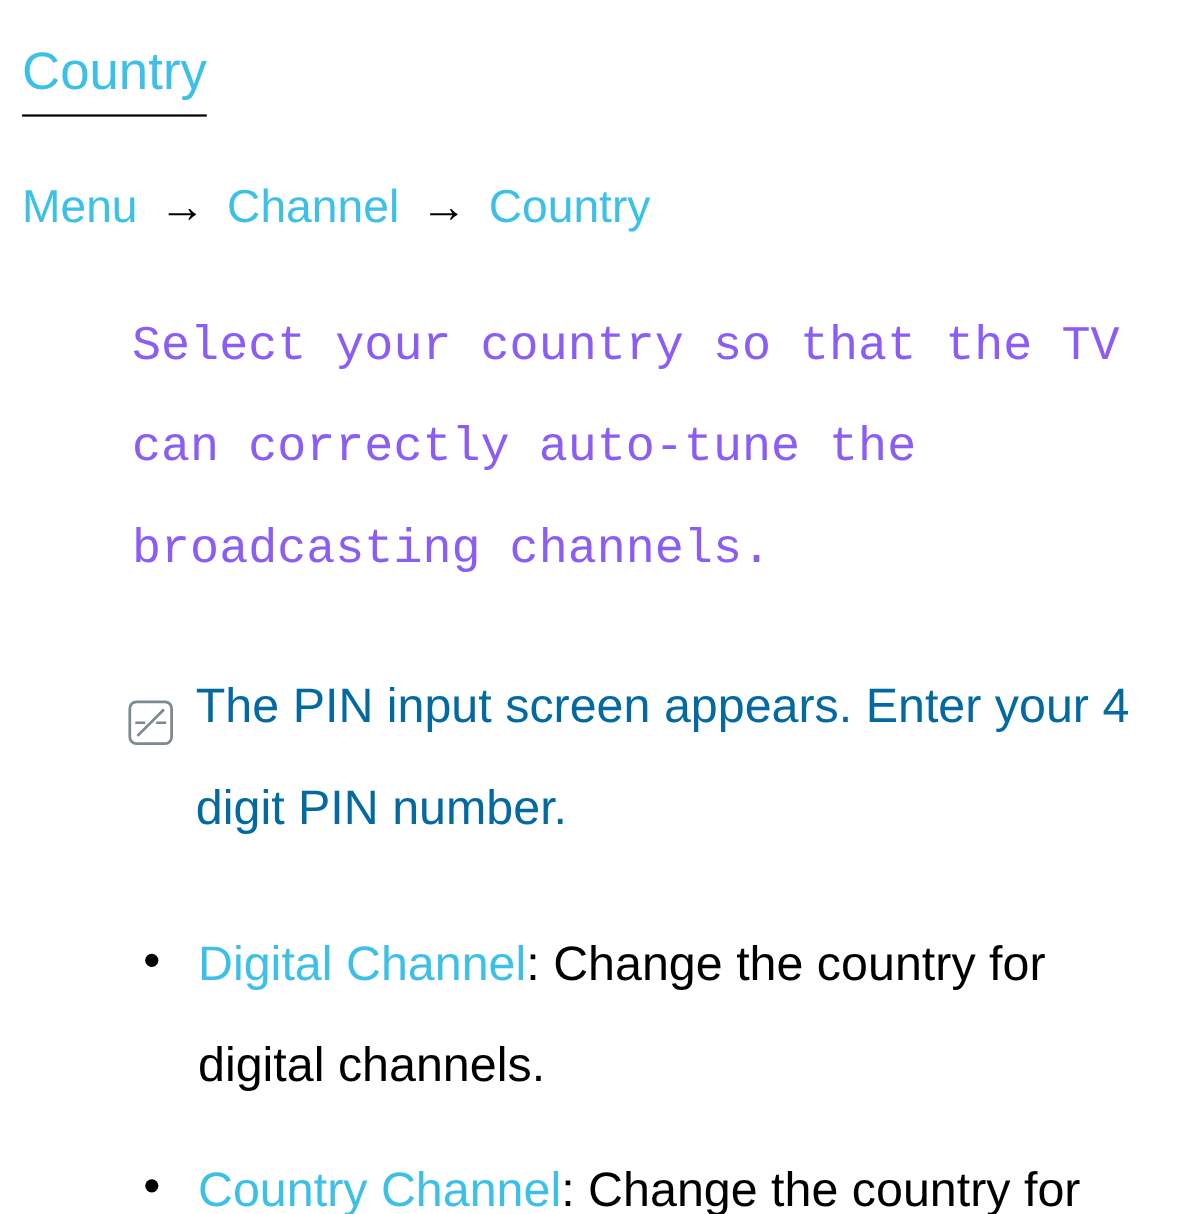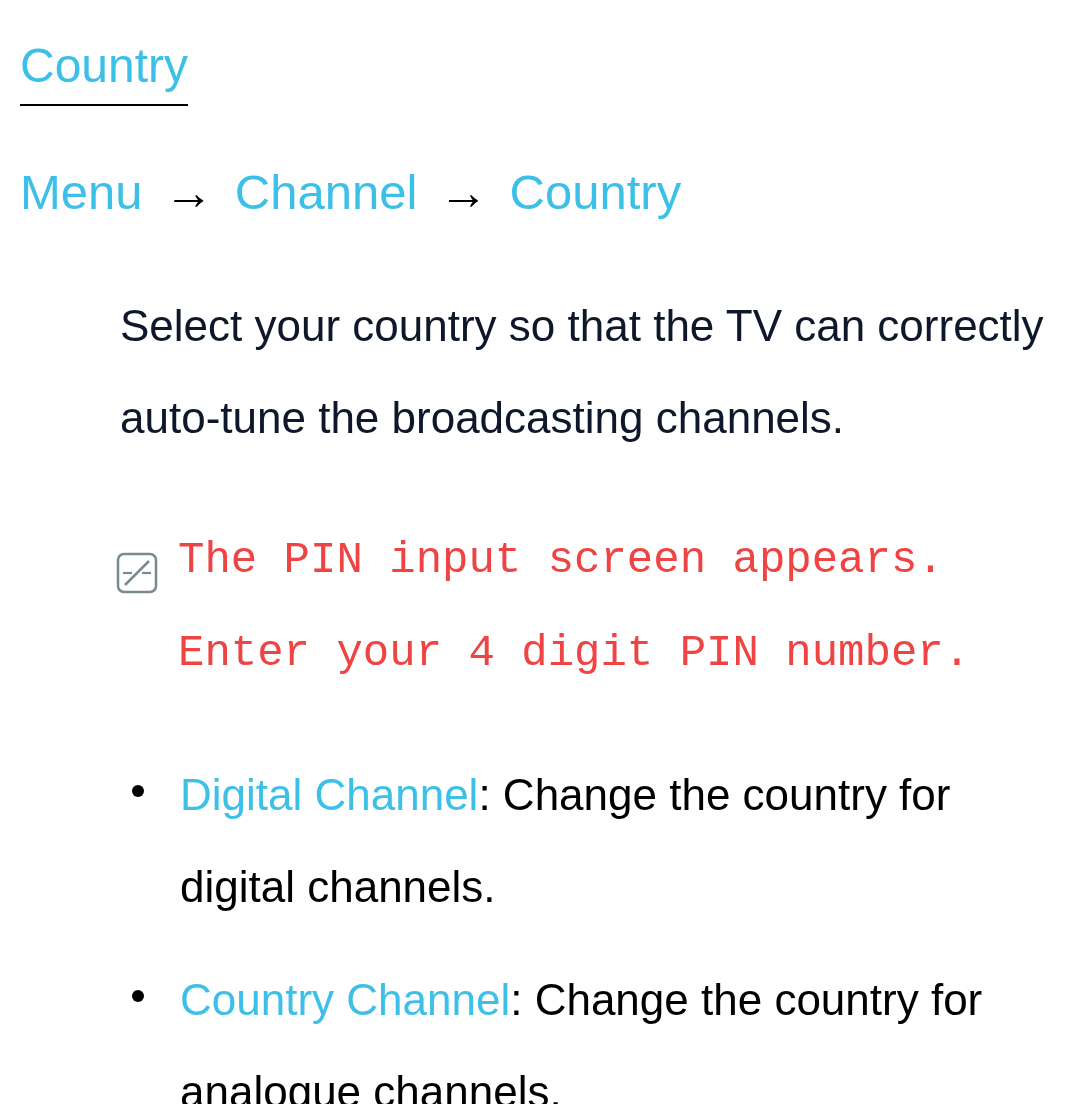--- a/index.html
+++ b/index.html
@@ -19,43 +19,43 @@
     .title {
       color: #3dc0e8;
       font-size: 48px;
       border-bottom: 2px solid #000;
       display: inline-block;
       padding-bottom: 2px;
       margin-bottom: 50px;
     }
     .breadcrumb {
       color: #3dc0e8;
-      font-size: 49px;
+      font-size: 42px;
       margin-bottom: 50px;
     }
     .arrow {
       color: #000;
       margin: 0 8px;
     }
     .content {
       padding-left: 100px;
     }
     .intro {
-      color: #0f172a;
+      color: #8b5cf6;
       margin-bottom: 50px;
       line-height: 2.1;
+      font-family: Liberation Mono, monospace;
     }
     .note-section {
       display: flex;
       align-items: flex-start;
-      color: #ef4444;
+      color: #0369a1;
       margin-bottom: 50px;
       line-height: 2.1;
       margin-left: -4px;
-      font-family: Liberation Mono, monospace;
     }
     .note-icon {
       flex-shrink: 0;
       margin-right: 20px;
       margin-top: 22px;
     }
     .note-icon svg {
       width: 42px;
       height: 42px;
     }

